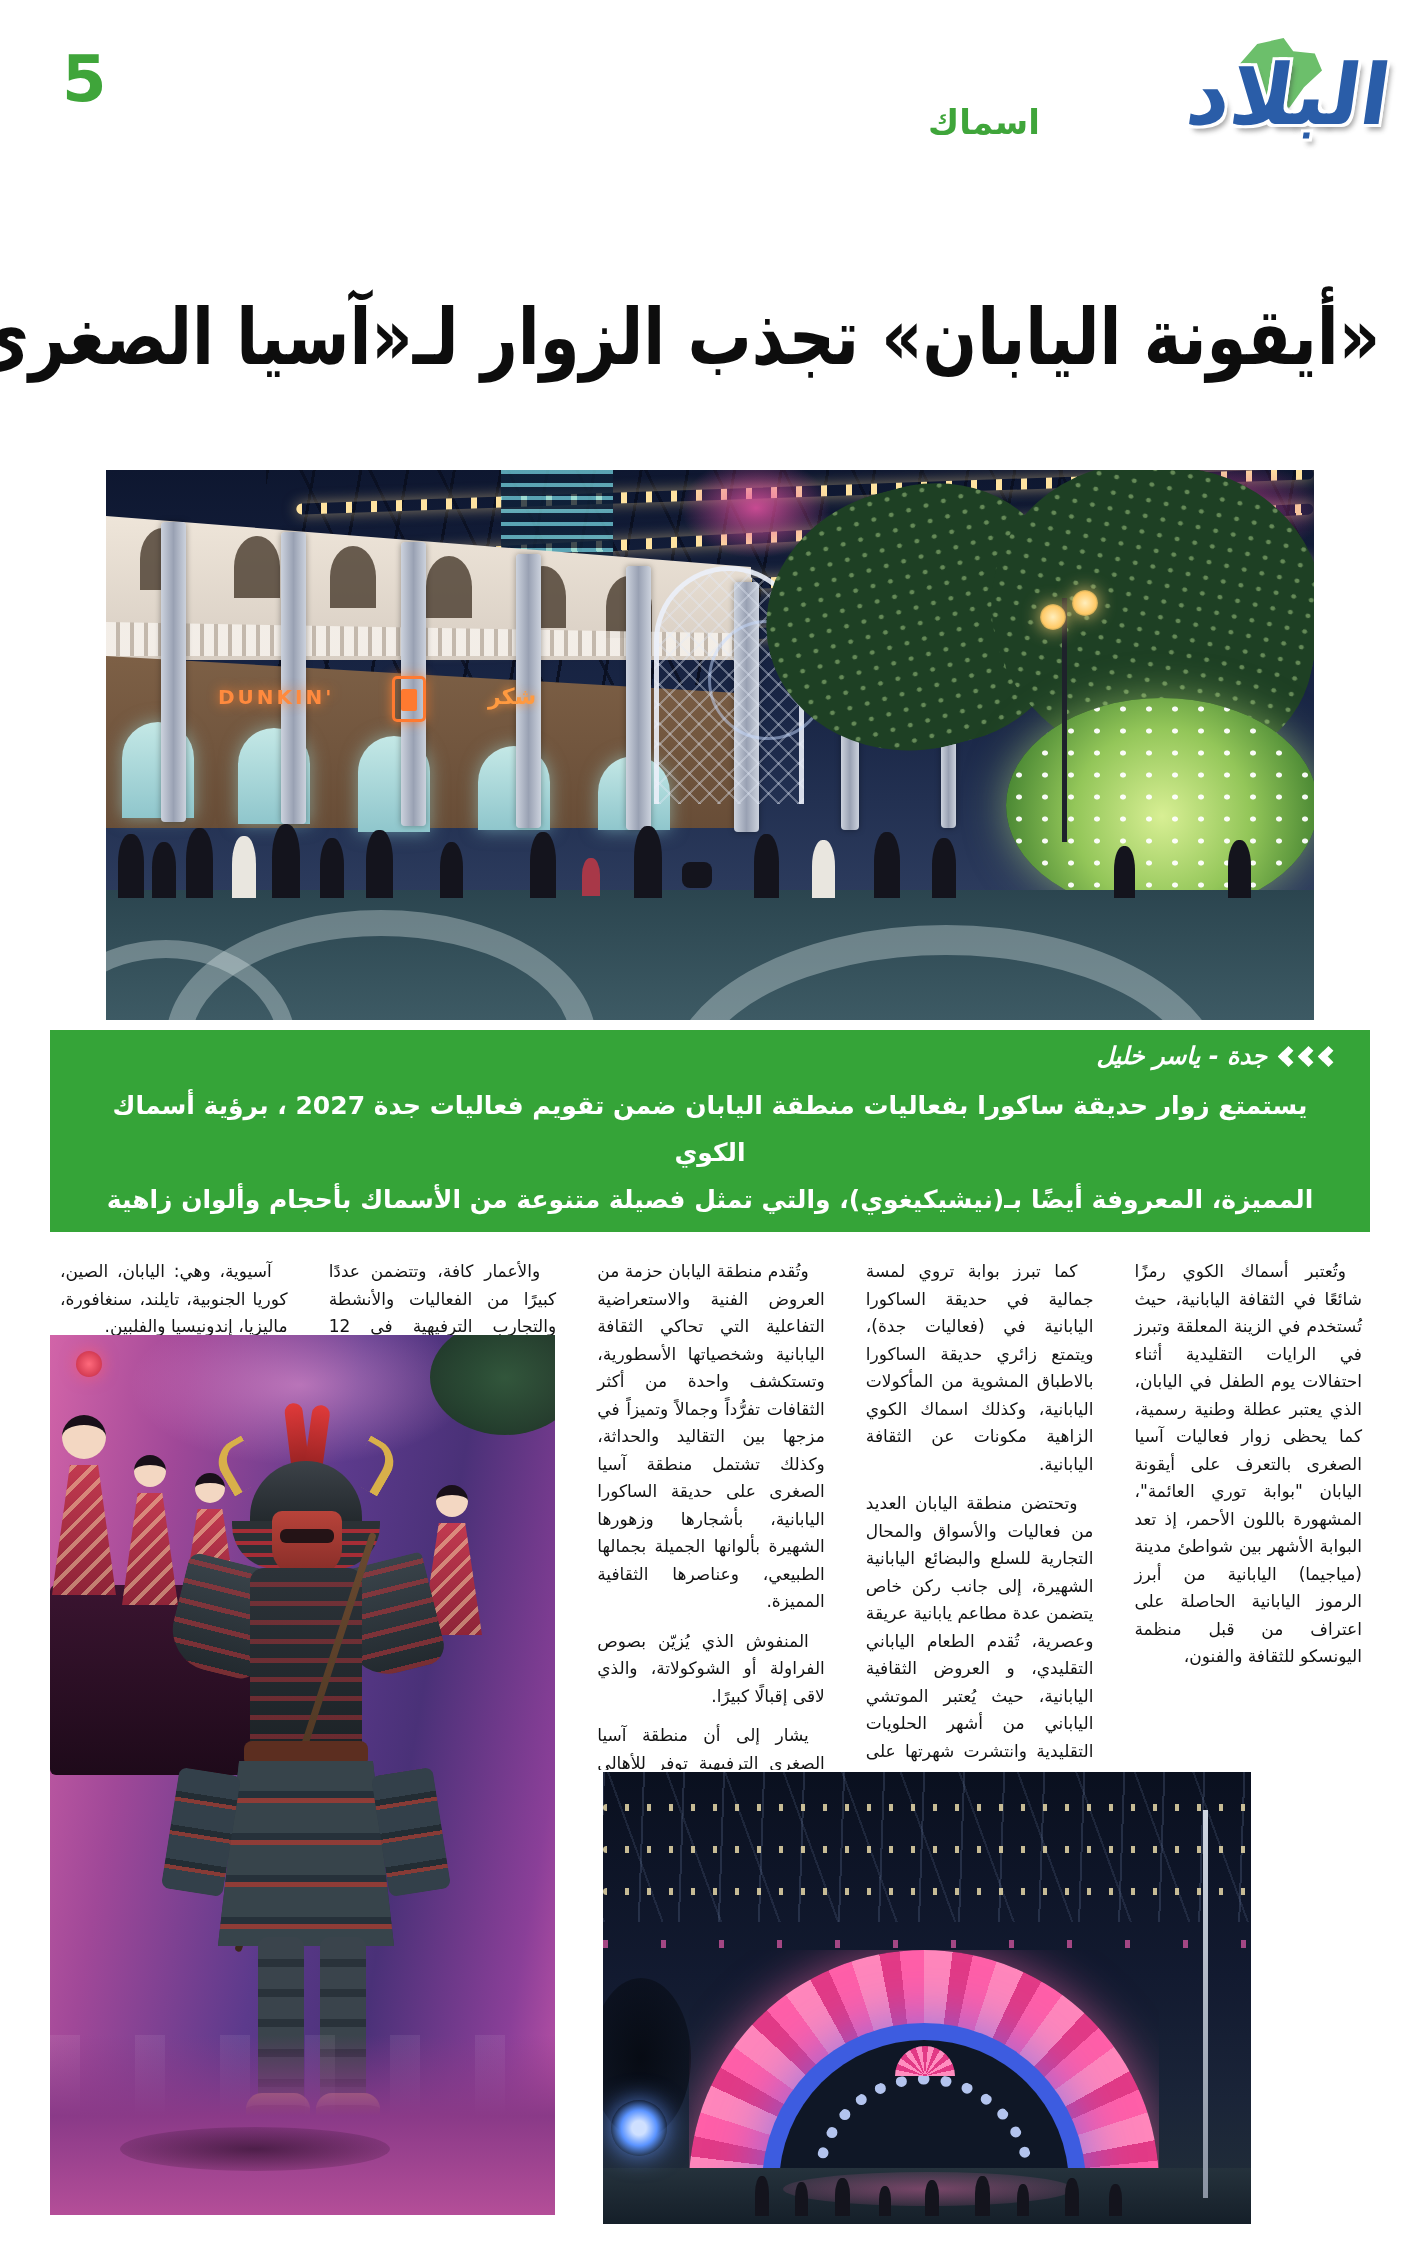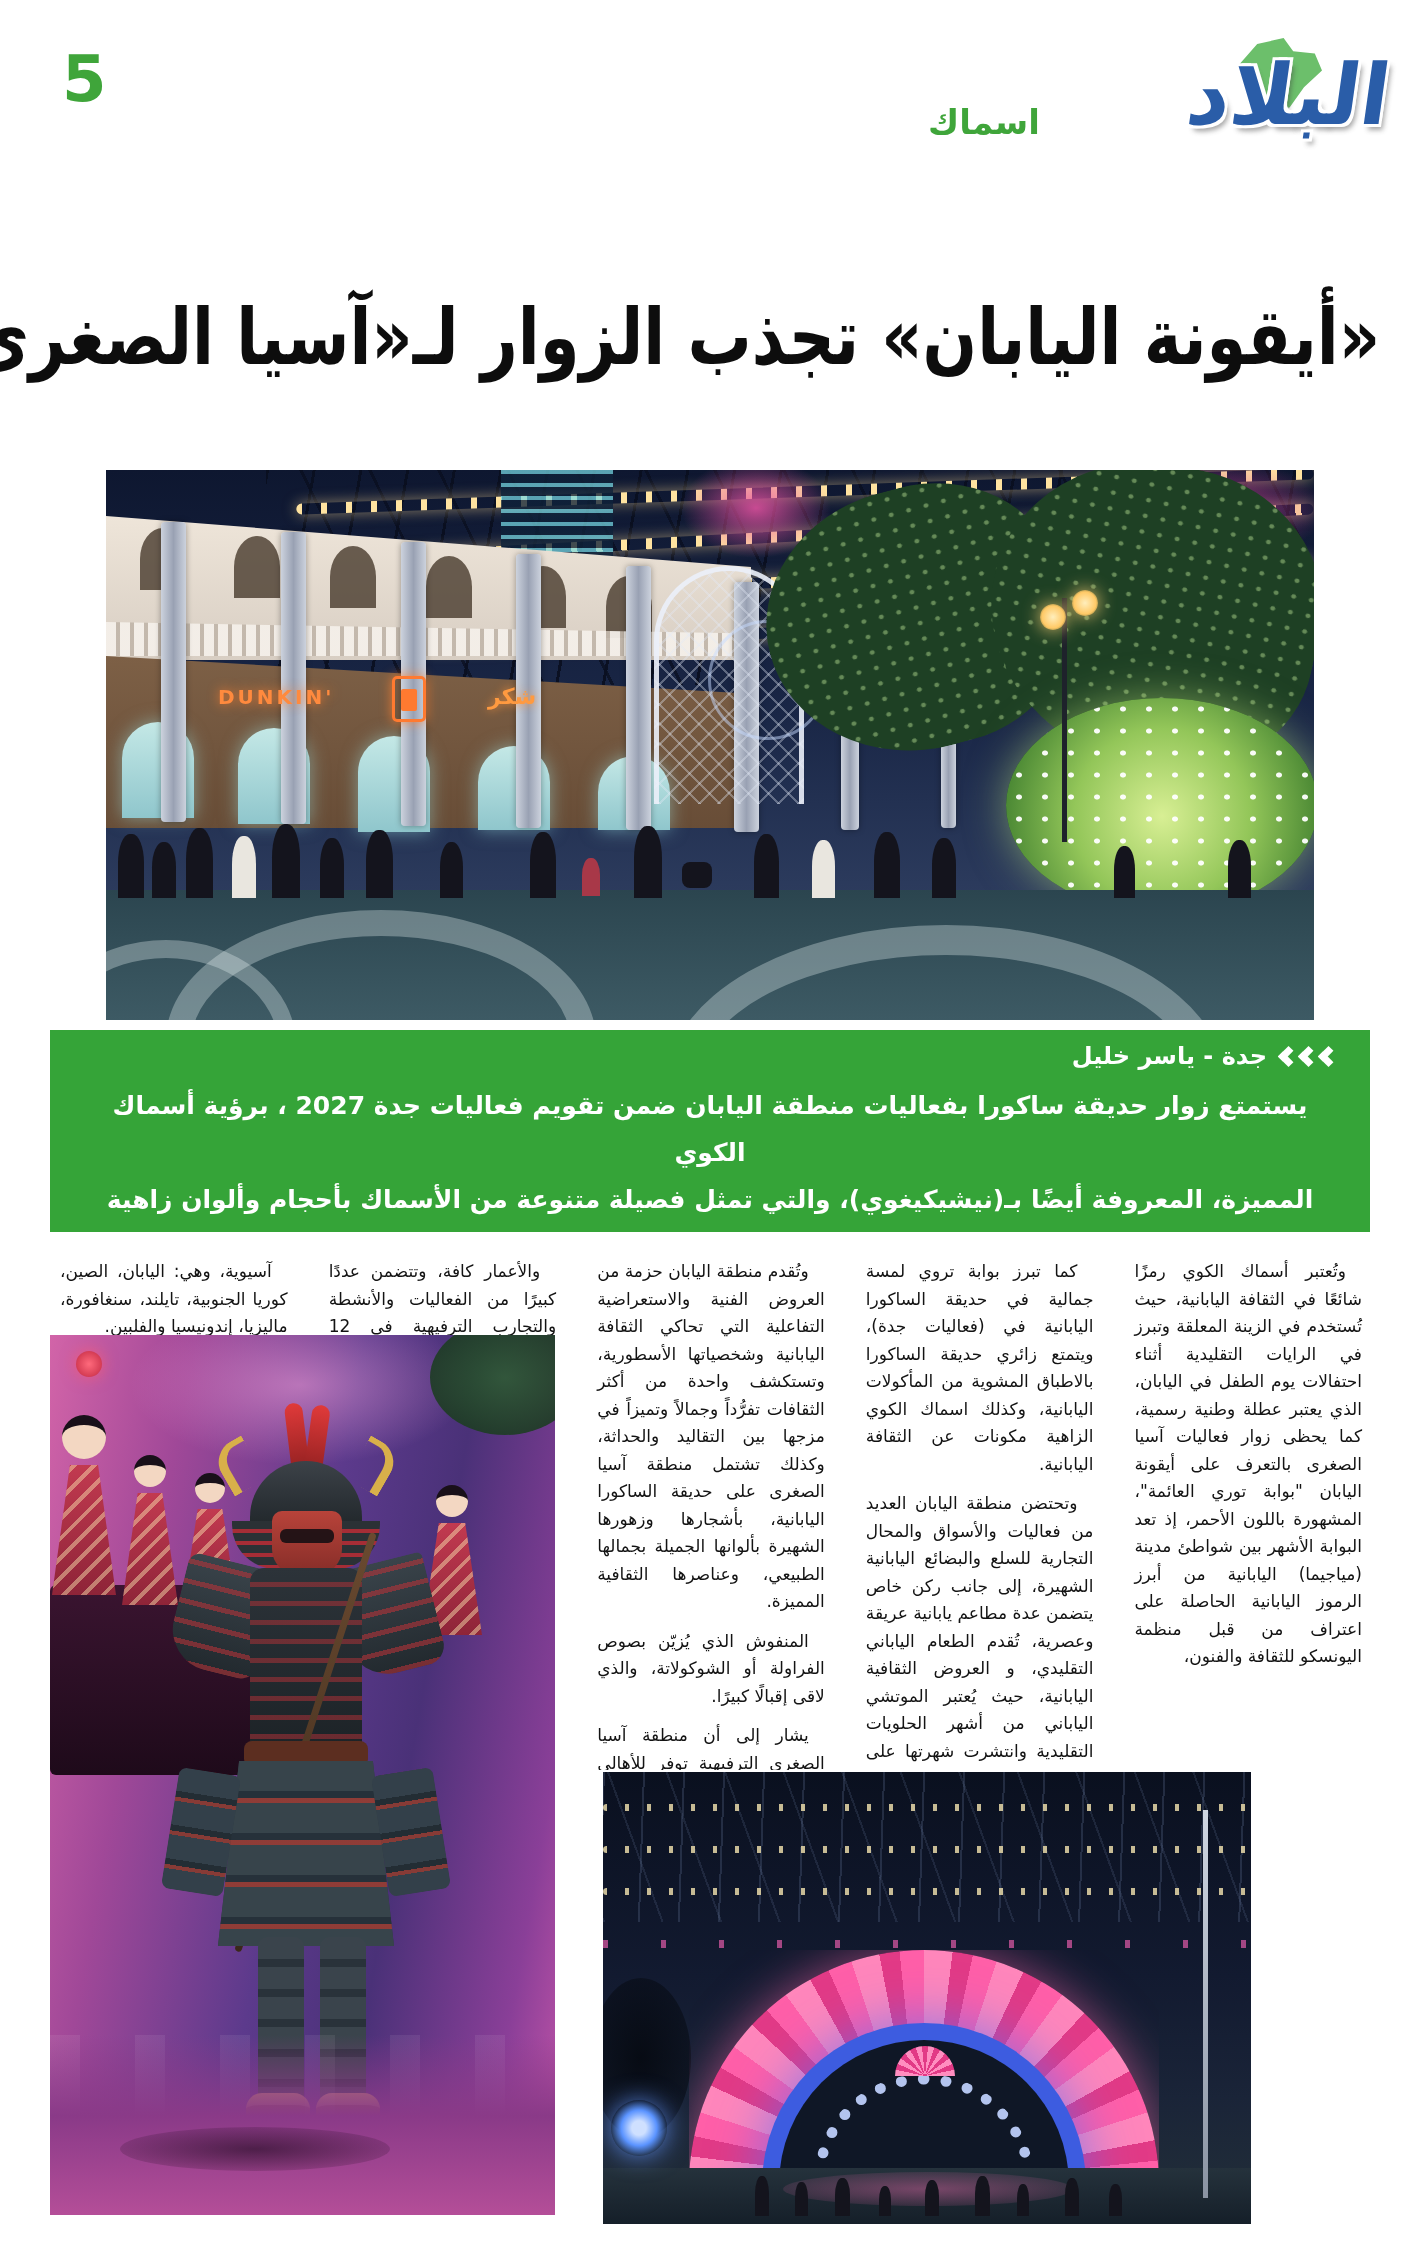--- a/index.html
+++ b/index.html
@@ -56,21 +56,21 @@
     background-image:radial-gradient(rgba(255,255,255,.95) 2.5px,transparent 3.5px),radial-gradient(circle at 50% 55%,#d8ef94 0%,#93c659 45%,#41802f 85%); background-size:26px 22px,100% 100%; box-shadow:0 0 40px rgba(200,240,130,.5); }
   .lamppost { left:956px; top:128px; width:5px; height:244px; background:#1e222b; }
   .lampglow { width:26px; height:26px; border-radius:50%; background:radial-gradient(#ffeebc,#ffc966 60%,rgba(255,200,100,0)); box-shadow:0 0 18px rgba(255,210,120,.9); }
   .pavement { left:0; top:420px; width:1208px; height:130px; background:linear-gradient(180deg,#2b454f,#3d5a64); }
   .swirl { border-radius:50%; border-style:solid; border-color:rgba(226,236,236,.34); }
   .fig { position:absolute; background:#14141d; border-radius:45% 45% 0 0; }
   .fig.w { background:#e9e6df; } .fig.r { background:#a83848; }
 
   
   .leadblock { position:absolute; left:50px; top:1030px; width:1320px; height:202px; background:#35a438; }
-  .byline-row { position:absolute; top:12px; right:34px; display:flex; align-items:center; gap:14px; direction:rtl; }
+  .byline-row { position:absolute; top:12px; right:34px; display:flex; align-items:center; gap:14px; direction:rtl;font-style:italic; }
   .chevs { display:flex; gap:5px; }
   .chev { width:15px; height:15px; border-left:7px solid #fff; border-bottom:7px solid #fff; transform:rotate(45deg); }
   .byline-text { color:#fff; font-size:24px; font-weight:bold; }
   .lead-text { position:absolute; top:52px; left:30px; right:30px; color:#fff; font-size:25px; font-weight:bold; text-align:center; line-height:47px; white-space:pre-line; }
 
   
   .columns { position:absolute; left:48px; top:1246px; width:1326px; height:524px; display:flex; direction:rtl; gap:17px; }
   .col { flex:1; color:#131313; font-size:17px; line-height:27.5px; text-align:justify; overflow:hidden; }
   .col p { margin:12px; text-indent:16px; }
 

